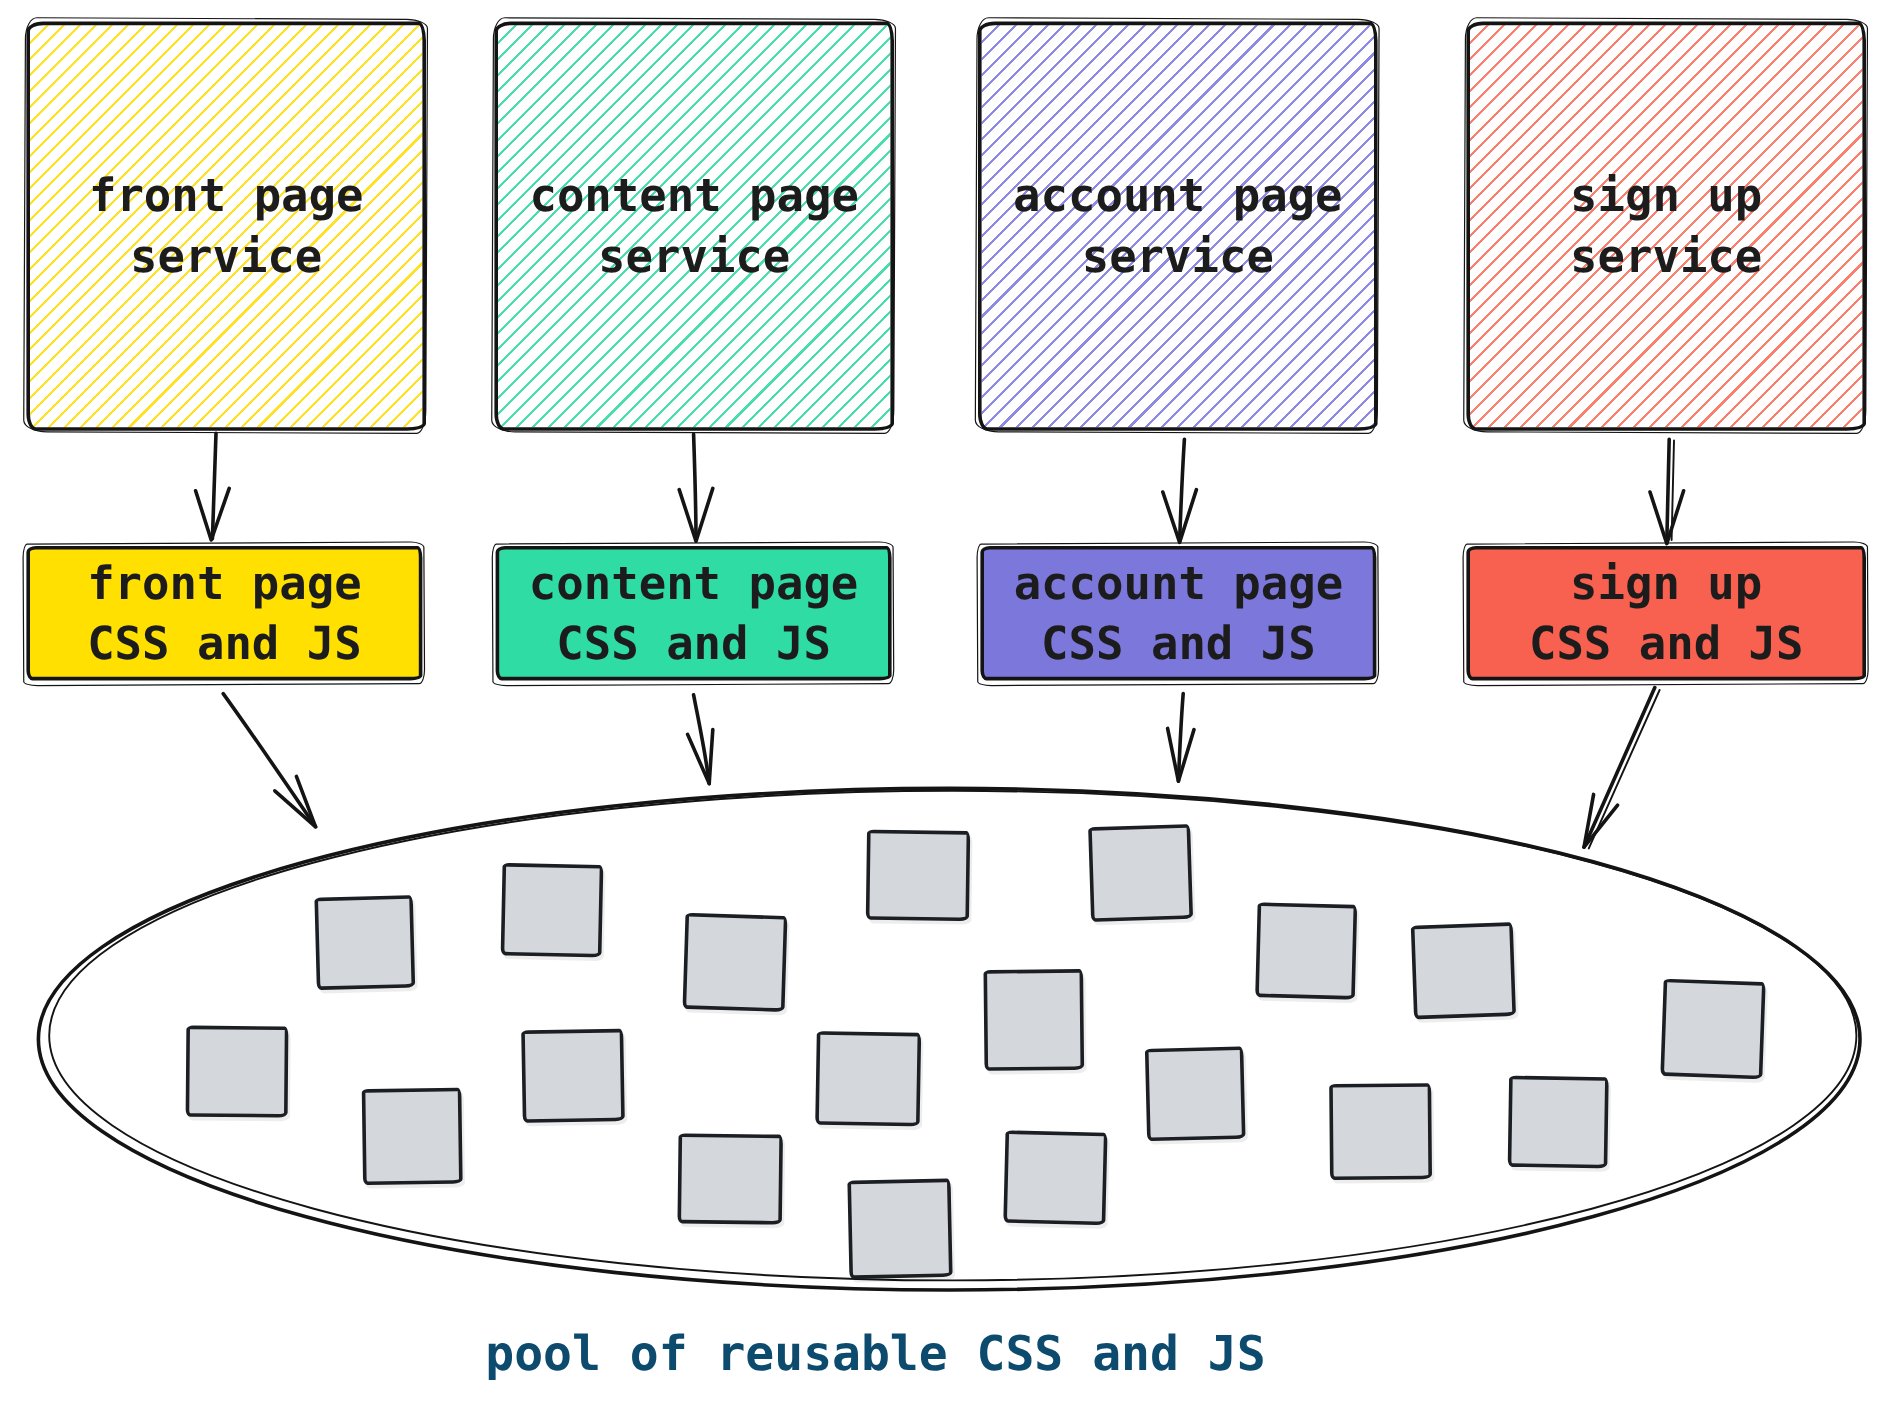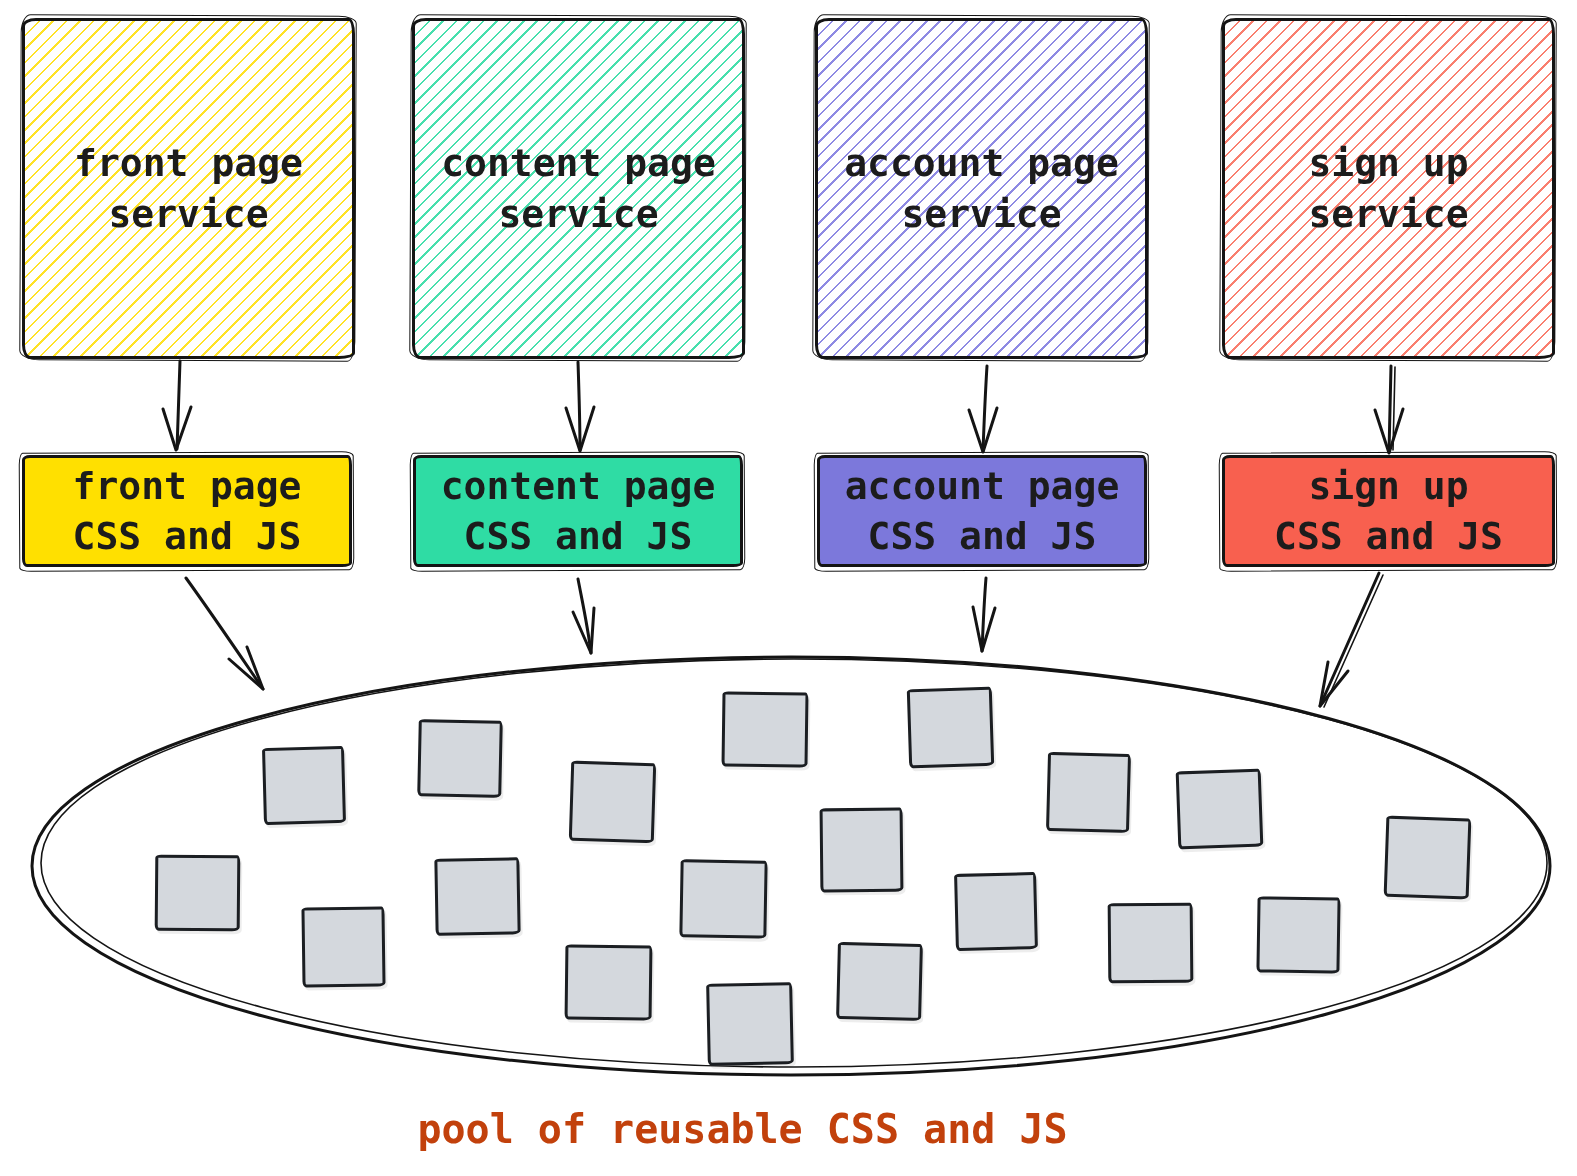--- a/index.html
+++ b/index.html
@@ -38,22 +38,22 @@
   .connectors{position:absolute;left:0;top:0;z-index:1;}
   .connectors path,.connectors ellipse{fill:none;stroke:#141414;stroke-width:3;stroke-linecap:round;stroke-linejoin:round;}
   .connectors .thin{stroke-width:1.6;}
   
   .sq{
     position:absolute;box-sizing:border-box;background:#d4d8dd;border:3px solid #1b1e22;
     border-radius:6px 3px 8px 4px / 3px 8px 4px 6px;z-index:3;
     box-shadow:2px 3px 0 rgba(0,0,0,0.07);
   }
   .caption{
-    position:absolute;left:17px;top:1106px;width:1451px;text-align:center;
-    font-size:40px;font-weight:bold;color:#c2410c;z-index:2;
+    position:absolute;left:4px;top:1106px;width:1451px;text-align:center;
+    font-size:40px;font-weight:bold;color:#0c4a6e;z-index:2;
   }
 </style>
 </head>
 <body>
 
 <div class="canvas">
 
   <svg class="connectors" width="1577" height="1176" viewBox="0 0 1577 1176">
 
     <ellipse cx="791" cy="866" rx="759" ry="209"></ellipse>

